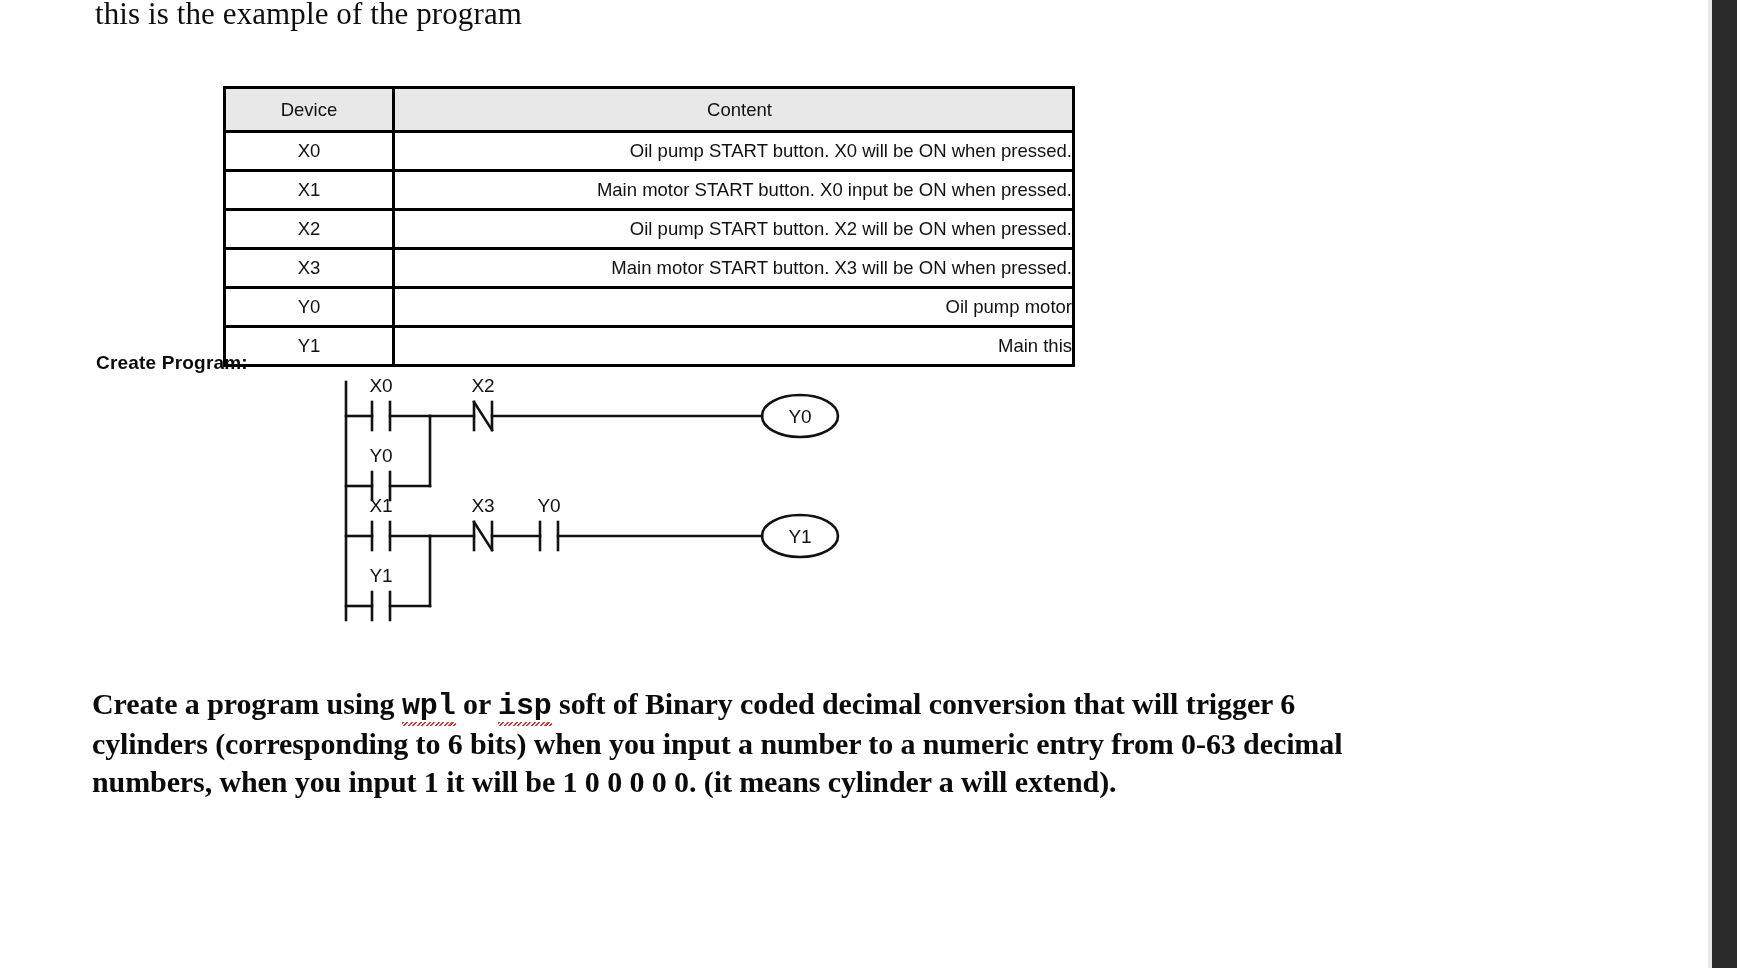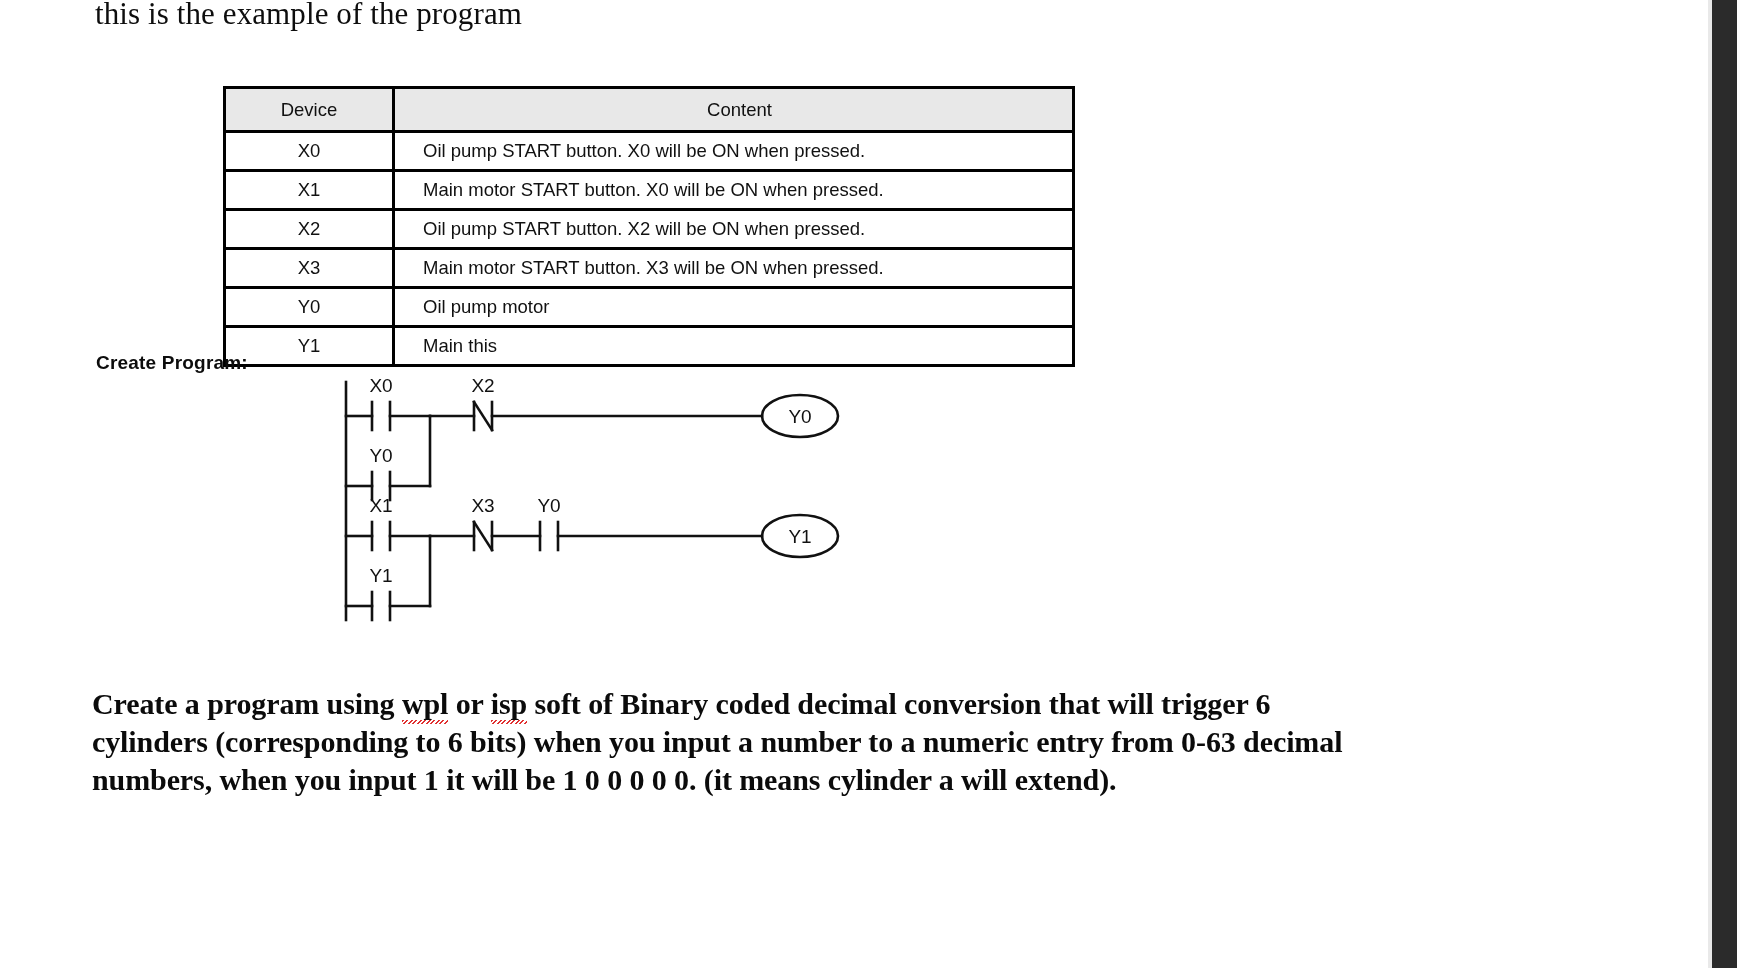--- a/index.html
+++ b/index.html
@@ -73,21 +73,21 @@
   #device-table thead th {
     background: #e8e8e8;
     height: 41px;
     text-align: center;
   }
   #device-table .col-device {
     width: 166px;
     text-align: center;
   }
   #device-table .col-content {
-    text-align: left;
+    text-align: right;
     padding-left: 28px;
   }
 
   
   #control-program-label {
     position: absolute;
     left: 96px;
     top: 352px;
     font-family: "Liberation Sans", sans-serif;
     font-size: 19px;
@@ -125,20 +125,21 @@
     font-family: "Liberation Serif", serif;
     font-size: 30px;
     font-weight: bold;
     color: #0b0b0b;
     line-height: 38px;
     letter-spacing: -.1px;
   }
   .misspelled {
     position: relative;
     display: inline-block;
+    font-family: Liberation Mono, monospace;
   }
   .misspelled::after {
     content: "";
     position: absolute;
     left: 0;
     right: 0;
     bottom: -1px;
     height: 4px;
     background-image:
       repeating-linear-gradient(135deg,
@@ -161,21 +162,21 @@
         <th class="col-content" style="text-align:center;padding-left:12px;">Content</th>
       </tr>
     </thead>
     <tbody id="device-table-body">
         <tr>
           <td class="col-device">X0</td>
           <td class="col-content">Oil pump START button. X0 will be ON when pressed.</td>
         </tr>
         <tr>
           <td class="col-device">X1</td>
-          <td class="col-content">Main motor START button. X0 will be ON when pressed.</td>
+          <td class="col-content">Main motor START button. X0 input be ON when pressed.</td>
         </tr>
         <tr>
           <td class="col-device">X2</td>
           <td class="col-content">Oil pump START button. X2 will be ON when pressed.</td>
         </tr>
         <tr>
           <td class="col-device">X3</td>
           <td class="col-content">Main motor START button. X3 will be ON when pressed.</td>
         </tr>
         <tr>

